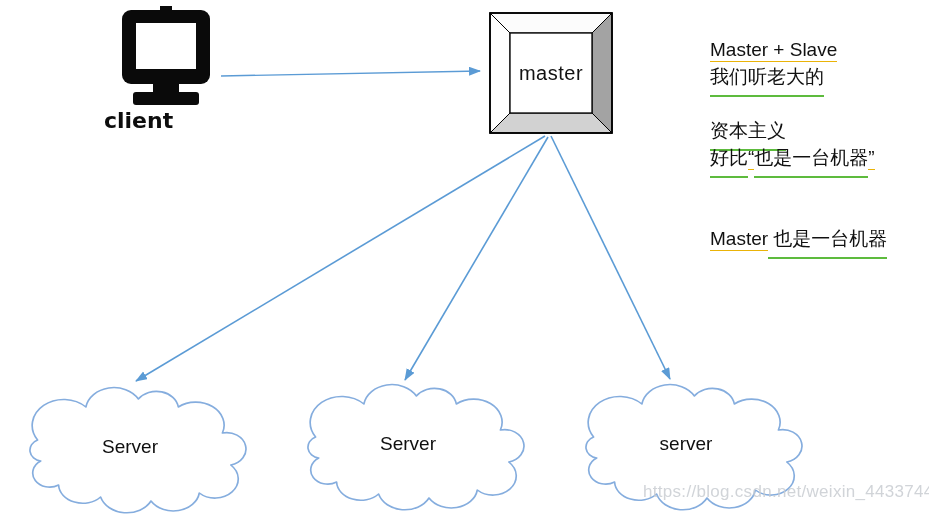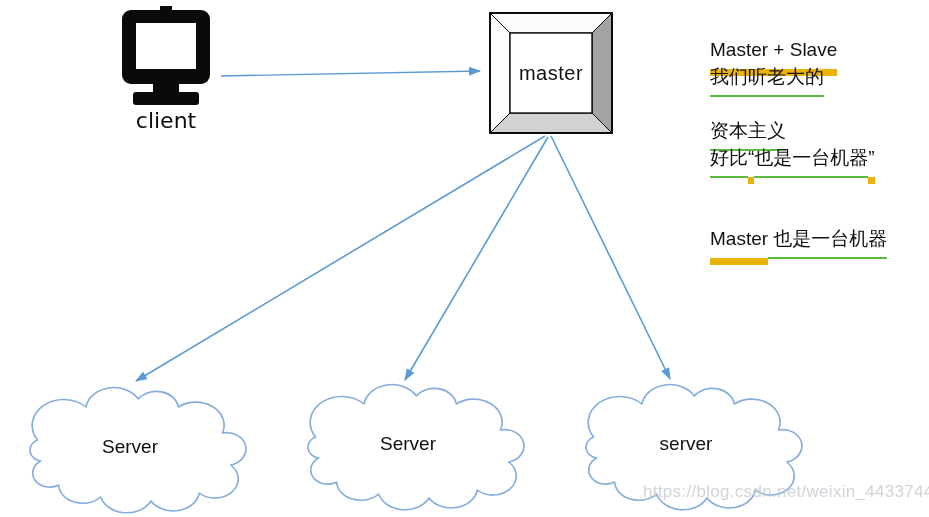--- a/index.html
+++ b/index.html
@@ -11,24 +11,24 @@
     overflow: hidden;
     font-family: "Liberation Sans", sans-serif;
     color: #111111;
   }
   .abs { position: absolute; }
 
   
   #client-icon { left: 116px; top: 6px; width: 100px; height: 100px; }
   #client-label {
     left: 104px; top: 108px; width: 124px;
-    text-align: center;
     font-family: "DejaVu Sans", sans-serif;
     font-size: 22px;
     color: #0d0d0d;
+    font-weight: bold;
   }
 
   
   #master-node { left: 489px; top: 12px; width: 124px; height: 122px; }
   #master-node svg { position: absolute; left: 0; top: 0; }
   #master-label-wrap {
     position: absolute; left: 21px; top: 21px; width: 82px; height: 80px;
     display: flex; align-items: center; justify-content: center;
   }
   #master-label { font-size: 20px; color: #121212; letter-spacing: .5px; }
@@ -37,21 +37,21 @@
   #arrows { left: 0; top: 0; width: 929px; height: 517px; pointer-events: none; }
 
   
   #notes {
     left: 710px; top: 36px; width: 219px;
     font-size: 19px; line-height: 27px;
     white-space: nowrap;
   }
   #notes p { margin: 0 0 27px 0; }
   #notes p:last-child { margin-bottom: 0; }
-  .u-thick { border-bottom: 7px solid #eab308; padding-bottom: 9px; }
+  .u-thick { border-bottom: 1px solid #eab308; padding-bottom: 1px; }
   .u-thin  { border-bottom: 2px solid #5dbb3d; padding-bottom: 8px; }
 
   
   .cloud { width: 252px; height: 145px; }
   #cloud-1 { left: 4px;  top: 374px; }
   #cloud-2 { left: 282px; top: 371px; }
   #cloud-3 { left: 560px; top: 371px; }
   .cloud svg { position: absolute; left: 0; top: 0; }
   .cloud-label {
     position: absolute; left: 0; top: 0; width: 100%; height: 100%;

